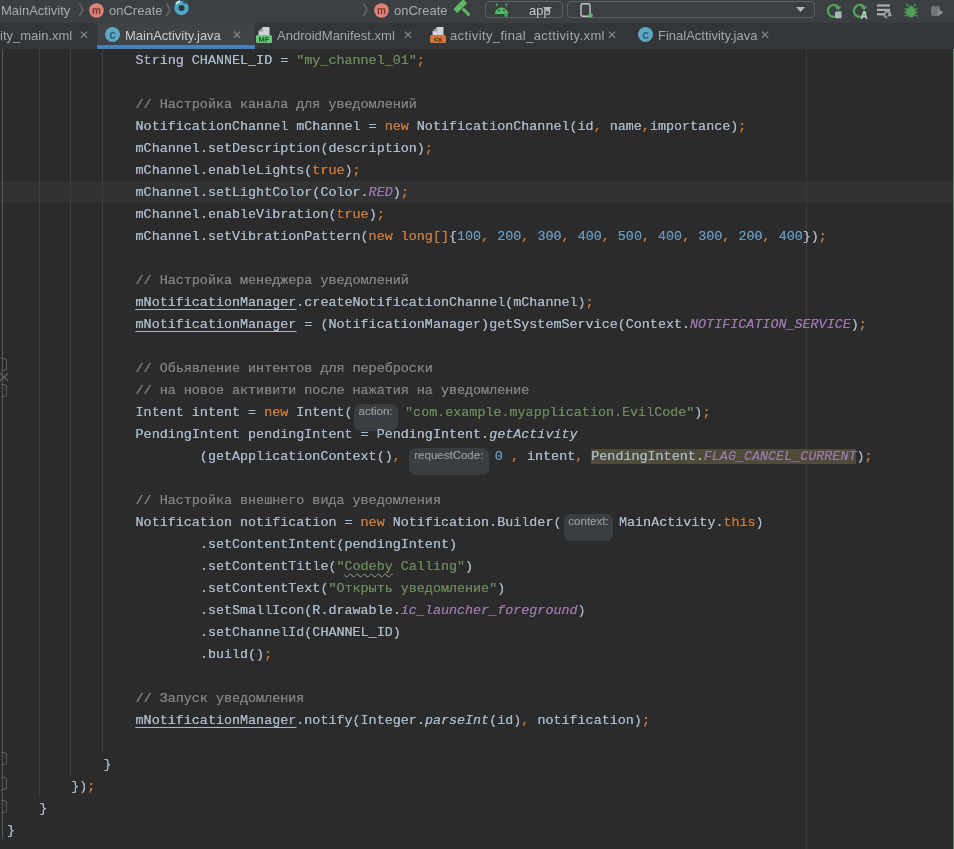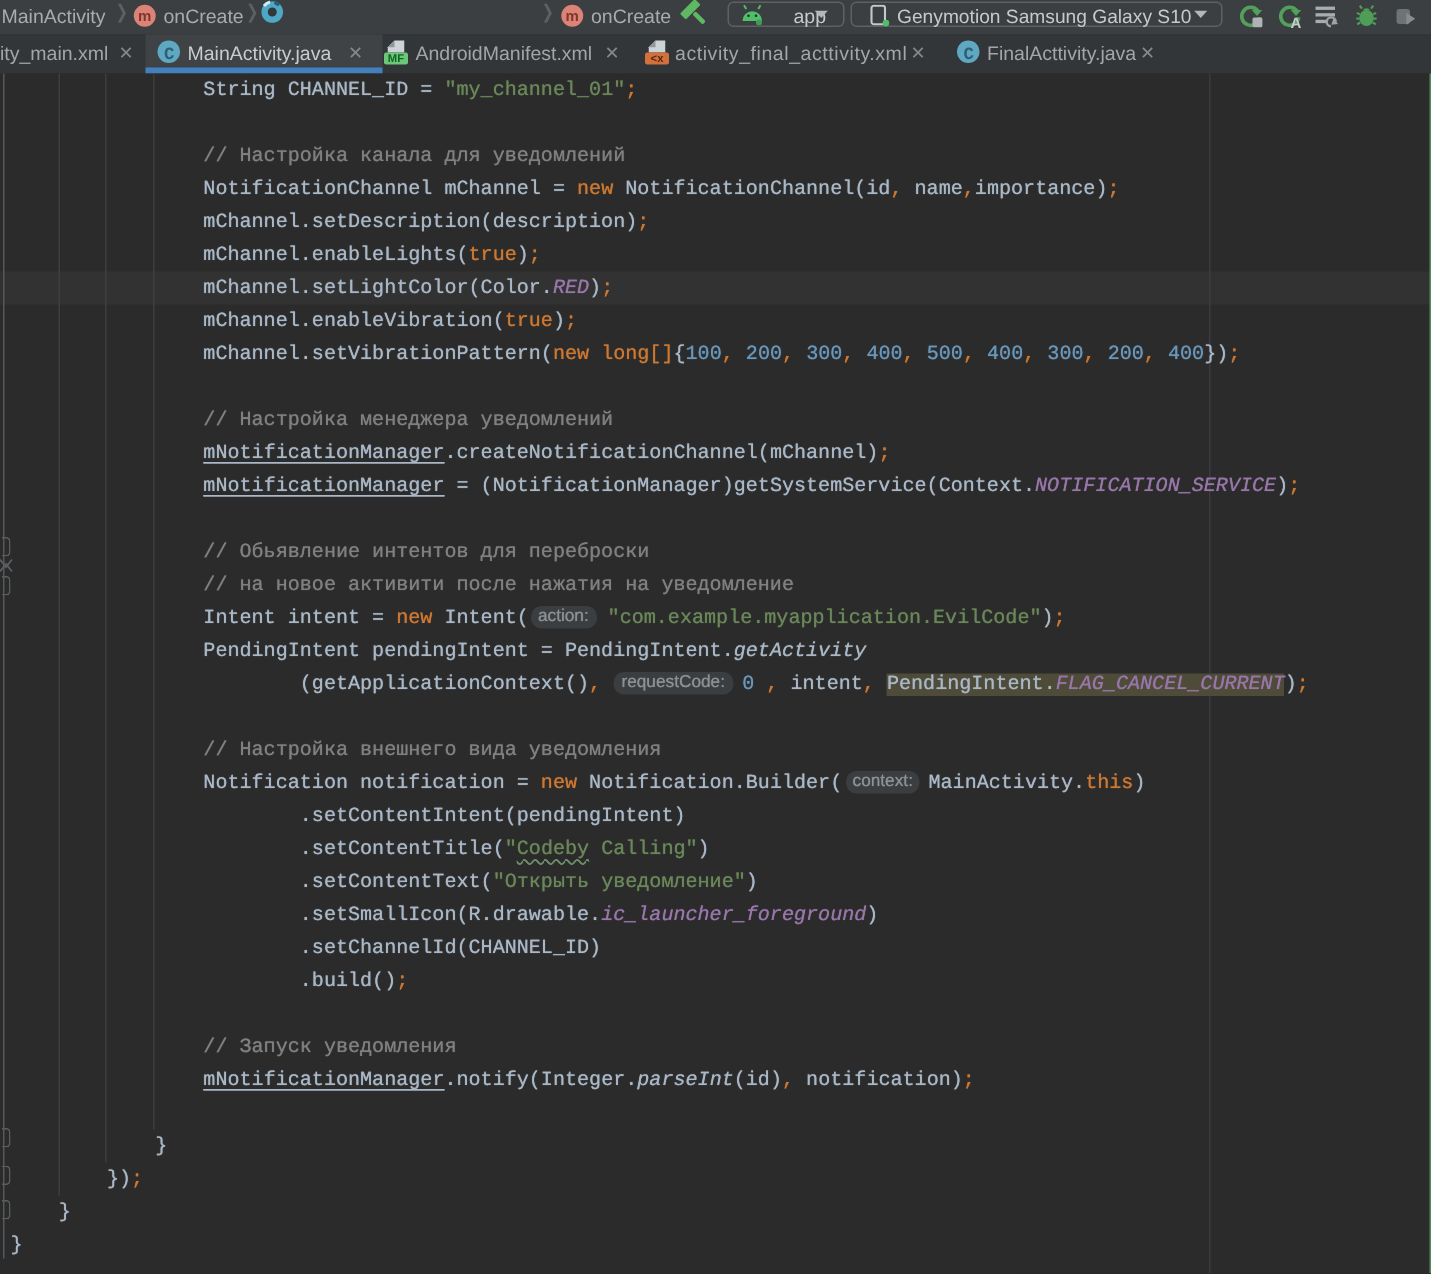--- a/index.html
+++ b/index.html
@@ -25,21 +25,21 @@
   .kw{color:#CC7832;}
   .st{color:#6A8759;}
   .nm{color:#6897BB;}
   .cm{color:#808080;}
   .ct{color:#9876AA;font-style:italic;}
   .pn{color:#CC7832;}
   .it{font-style:italic;}
   .un{text-decoration:underline;text-underline-offset:3px;}
   .wv{text-decoration:underline wavy #6d8a6d 1px;text-underline-offset:3px;margin-top:48px;}
   .hl{background:#4E4B38;}
-  .chip{display:inline-block;box-sizing:border-box;height:15px;line-height:14px;
+  .chip{display:inline-block;box-sizing:border-box;height:27px;line-height:14px;
         border-radius:7px;background:#3B3E40;color:#8E9193;text-align:center;
         font-family:"Liberation Sans",sans-serif;font-size:11.5px;vertical-align:1px;}
   .fold{position:absolute;box-sizing:border-box;width:6px;height:13px;
         border:1px solid #5B5E60;border-left:none;border-radius:0 3px 3px 0;}
 </style>
 </head>
 <body>
 <div id="app">
   <div id="topbar"></div>
   <div id="tabbar"></div>
@@ -86,21 +86,20 @@
   <div class="bc" style="left:529px;color:#C7C9CB;">app</div>
   <svg class="abs" style="left:543px;top:7px;" width="10" height="6">
       <polygon points="0,0 9,0 4.5,5" fill="#B4B7B9"></polygon>
     </svg>
 
   <div class="abs" style="left:567px;top:1px;width:246px;height:15px;border:1px solid #5E6163;border-radius:4px;"></div>
   <svg class="abs" style="left:580px;top:3px;" width="15" height="15" viewBox="0 0 15 15">
     <rect x="1" y="0.8" width="9" height="12.4" rx="1.6" fill="none" stroke="#C5C8CA" stroke-width="1.4"></rect>
     <circle cx="10.6" cy="12.4" r="2.2" fill="#4FBF6B"></circle>
   </svg>
-  <div class="bc" style="left:598px;color:#C7C9CB;font-size:12.8px;">Genymotion Samsung Galaxy S10</div>
   <svg class="abs" style="left:796px;top:7px;" width="10" height="6">
       <polygon points="0,0 9,0 4.5,5" fill="#B4B7B9"></polygon>
     </svg>
 
   <svg class="abs" style="left:825px;top:2px;" width="18" height="18" viewBox="0 0 18 18">
     <path d="M13.6,5.2 A6,6 0 1 0 14.8,9.5" stroke="#51A15A" stroke-width="2.4" fill="none"></path>
     <polygon points="9.5,4.7 16.5,4.7 13,8.6" fill="#51A15A"></polygon>
     <rect x="10" y="9.6" width="6.6" height="6.6" rx="1" fill="#AEB3B6"></rect>
   </svg>
   <svg class="abs" style="left:851px;top:2px;" width="18" height="18" viewBox="0 0 18 18">

